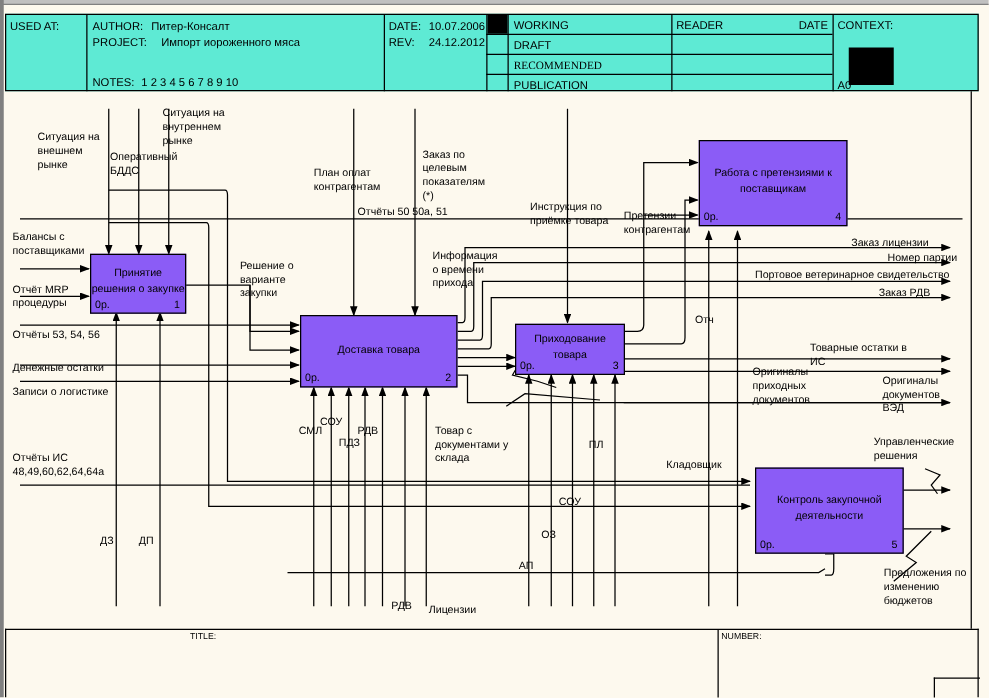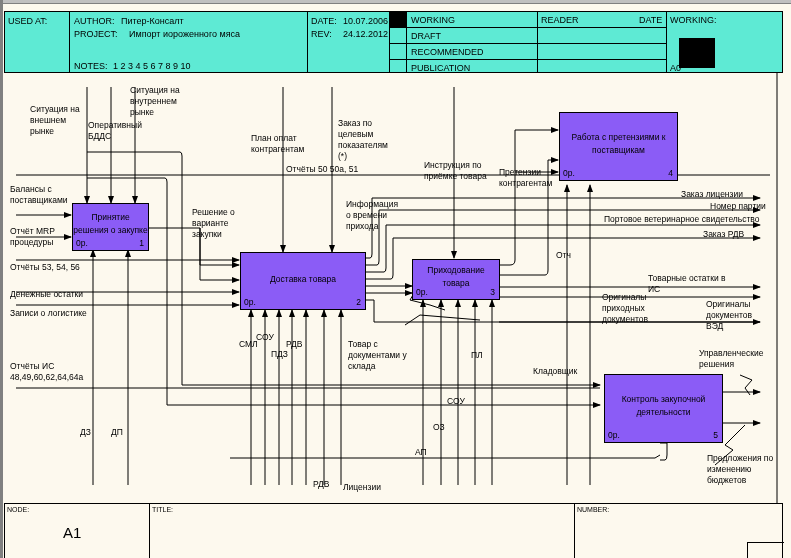--- a/index.html
+++ b/index.html
@@ -45,25 +45,25 @@
   <span class="cell" style="left:124px;top:17px;">Импорт иороженного мяса</span>
   <span class="cell" style="left:69px;top:49px;">NOTES:</span>
   <span class="cell" style="left:108px;top:49px;">1  2  3  4  5  6  7  8  9  10</span>
   <span class="cell" style="left:306px;top:4px;">DATE:</span>
   <span class="cell" style="left:338px;top:4px;">10.07.2006</span>
   <span class="cell" style="left:306px;top:17px;">REV:</span>
   <span class="cell" style="left:338px;top:17px;">24.12.2012</span>
 
   <span class="cell" style="left:406px;top:3px;">WORKING</span>
   <span class="cell" style="left:406px;top:19px;">DRAFT</span>
-  <span class="cell" style="left:406px;top:35px;">RECOMMENDED</span>
+  <span class="cell" style="left:406px;top:35px;font-family:Liberation Serif, serif;">RECOMMENDED</span>
   <span class="cell" style="left:406px;top:51px;">PUBLICATION</span>
   <span class="cell" style="left:536px;top:3px;">READER</span>
   <span class="cell" style="left:634px;top:3px;">DATE</span>
-  <span class="cell" style="left:665px;top:3px;">WORKING:</span>
+  <span class="cell" style="left:665px;top:3px;">CONTEXT:</span>
   <span class="cell" style="left:665px;top:51px;">A0</span>
   <div style="position:absolute;left:674px;top:26px;width:36px;height:30px;background:#000;"></div>
 </div>
 
 <svg class="canvas" width="791" height="558">
   <defs>
     <marker id="ah" markerWidth="8" markerHeight="6" refX="7" refY="3" orient="auto" markerUnits="userSpaceOnUse">
       <path d="M0,0 L8,3 L0,6 z" fill="#000"></path>
     </marker>
   </defs>
@@ -200,24 +200,20 @@
 <span class="lbl" style="left:485px;top:366px;margin-left:48px;">Кладовщик</span>
 <span class="lbl" style="left:447px;top:396px;">СОУ</span>
 <span class="lbl" style="left:433px;top:422px;">ОЗ</span>
 <span class="lbl" style="left:415px;top:447px;">АП</span>
 <span class="lbl" style="left:313px;top:479px;">РДВ</span>
 <span class="lbl" style="left:343px;top:482px;">Лицензии</span>
 <span class="lbl" style="left:699px;top:348px;width:75px;white-space:normal;">Управленческие решения</span>
 <span class="lbl" style="left:707px;top:453px;width:70px;white-space:normal;">Предложения по изменению бюджетов</span>
 
 <div class="footer">
-  <div class="fcell" style="left:0;width:145px;">
-    <span class="small">NODE:</span>
-    <span style="position:absolute;left:58px;top:20px;font-size:15px;">A1</span>
-  </div>
   <div class="fcell" style="left:145px;width:425px;">
     <span class="small">TITLE:</span>
   </div>
   <div class="fcell" style="left:570px;width:209px;border-right:none;">
     <span class="small">NUMBER:</span>
     <div style="position:absolute;right:0;top:38px;width:36px;height:17px;border-left:1px solid #000;border-top:1px solid #000;"></div>
   </div>
 </div>
 
 </body></html>

